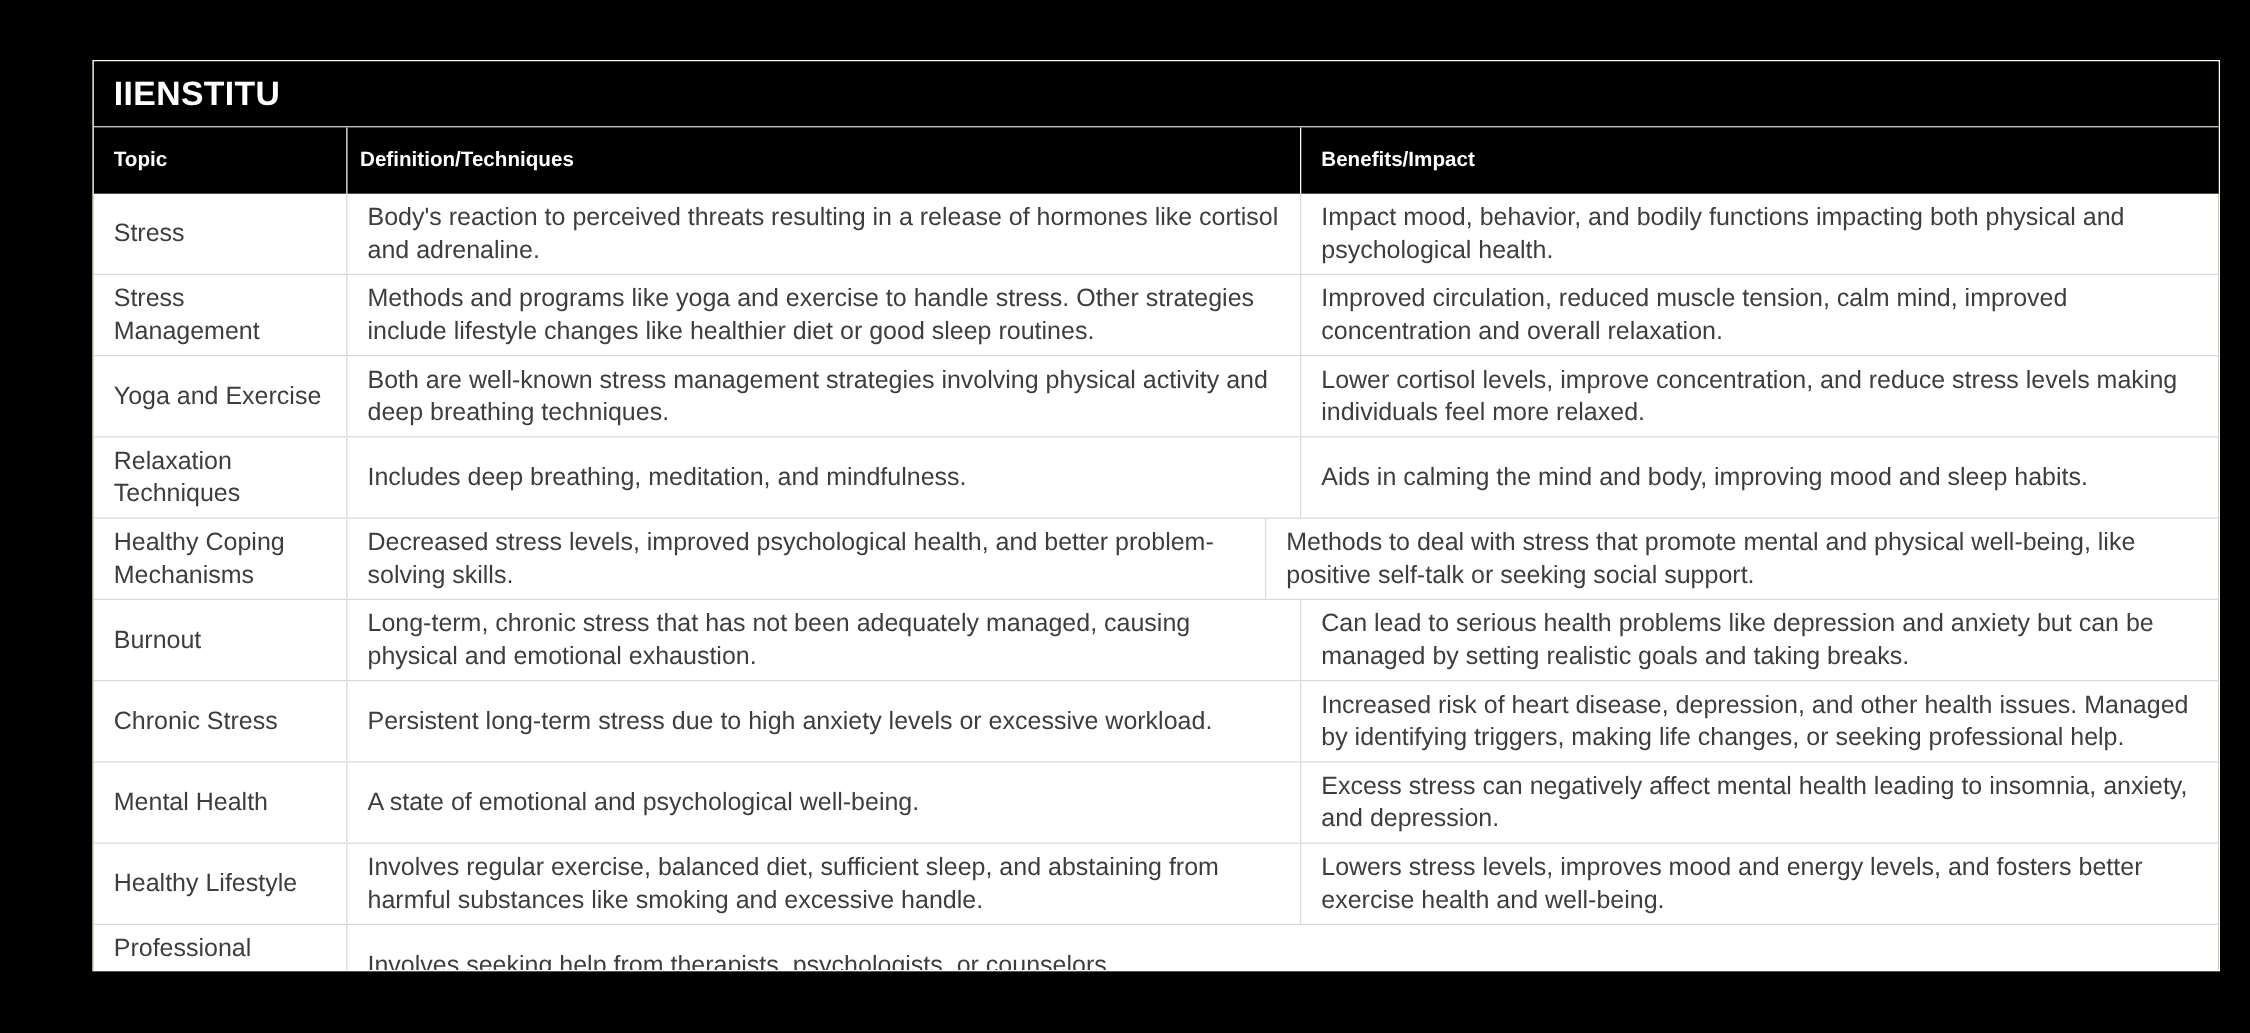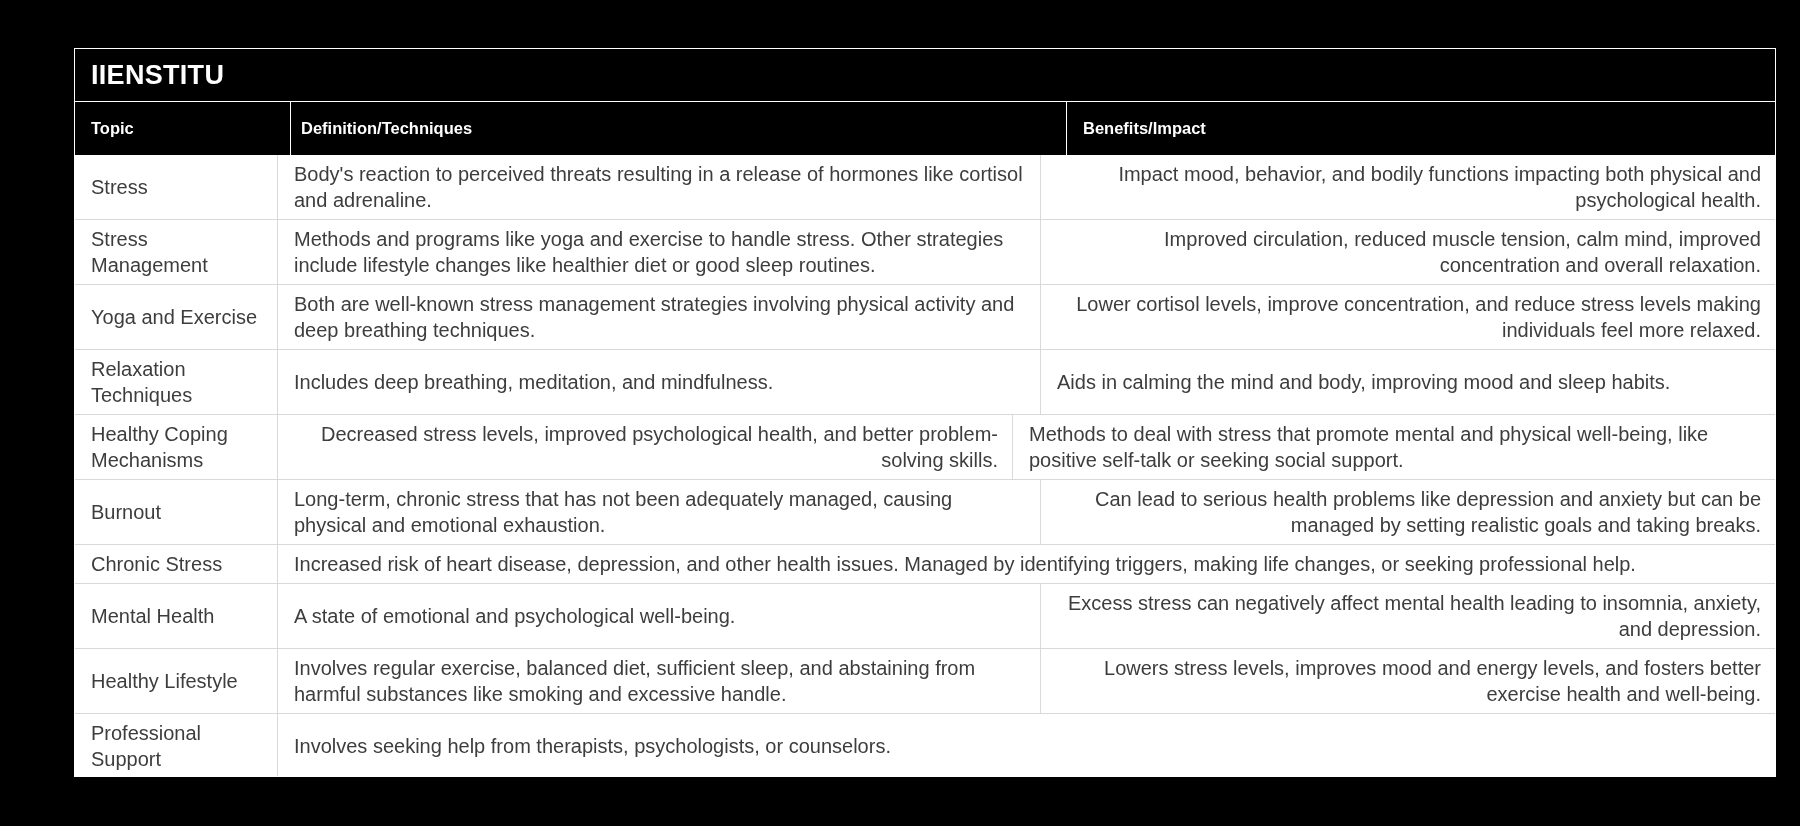--- a/index.html
+++ b/index.html
@@ -42,36 +42,35 @@
     font-size: 27px;
     font-weight: 700;
     letter-spacing: 0.3px;
   }
   .header-row {
     flex: 0 0 53px;
     height: 53px;
     display: flex;
     background: #000000;
     color: #ffffff;
-    gap: 13px;
   }
   .header-cell {
     box-sizing: border-box;
     display: flex;
     align-items: center;
     padding: 0 16px;
     font-size: 16.5px;
     font-weight: 700;
   }
   .header-cell + .header-cell {
     border-left: 1px solid #ffffff;
   }
   .col-topic   { width: 202px; flex: 0 0 202px; }
   .col-def     { width: 763px; flex: 0 0 763px; padding-left: 10px; }
-  .col-benefit { flex: 1 1 auto; text-align: right; }
+  .col-benefit { flex: 1 1 auto; }
   .table-body {
     flex: 1 1 auto;
     background: #ffffff;
     display: flex;
     flex-direction: column;
   }
   .trow {
     display: flex;
     border-bottom: 1px solid #d9d9d9;
   }
@@ -138,20 +137,21 @@
   </div>
 
   <div class="trow">
     <div class="tcell col-topic">Burnout</div>
     <div class="tcell col-def">Long-term, chronic stress that has not been adequately managed, causing physical and emotional exhaustion.</div>
     <div class="tcell col-benefit">Can lead to serious health problems like depression and anxiety but can be managed by setting realistic goals and taking breaks.</div>
   </div>
 
   <div class="trow">
     <div class="tcell col-topic">Chronic Stress</div>
+    <div class="tcell col-def">Persistent long-term stress due to high anxiety levels or excessive workload.</div>
     <div class="tcell col-benefit">Increased risk of heart disease, depression, and other health issues. Managed by identifying triggers, making life changes, or seeking professional help.</div>
   </div>
 
   <div class="trow">
     <div class="tcell col-topic">Mental Health</div>
     <div class="tcell col-def">A state of emotional and psychological well-being.</div>
     <div class="tcell col-benefit">Excess stress can negatively affect mental health leading to insomnia, anxiety, and depression.</div>
   </div>
 
   <div class="trow">

